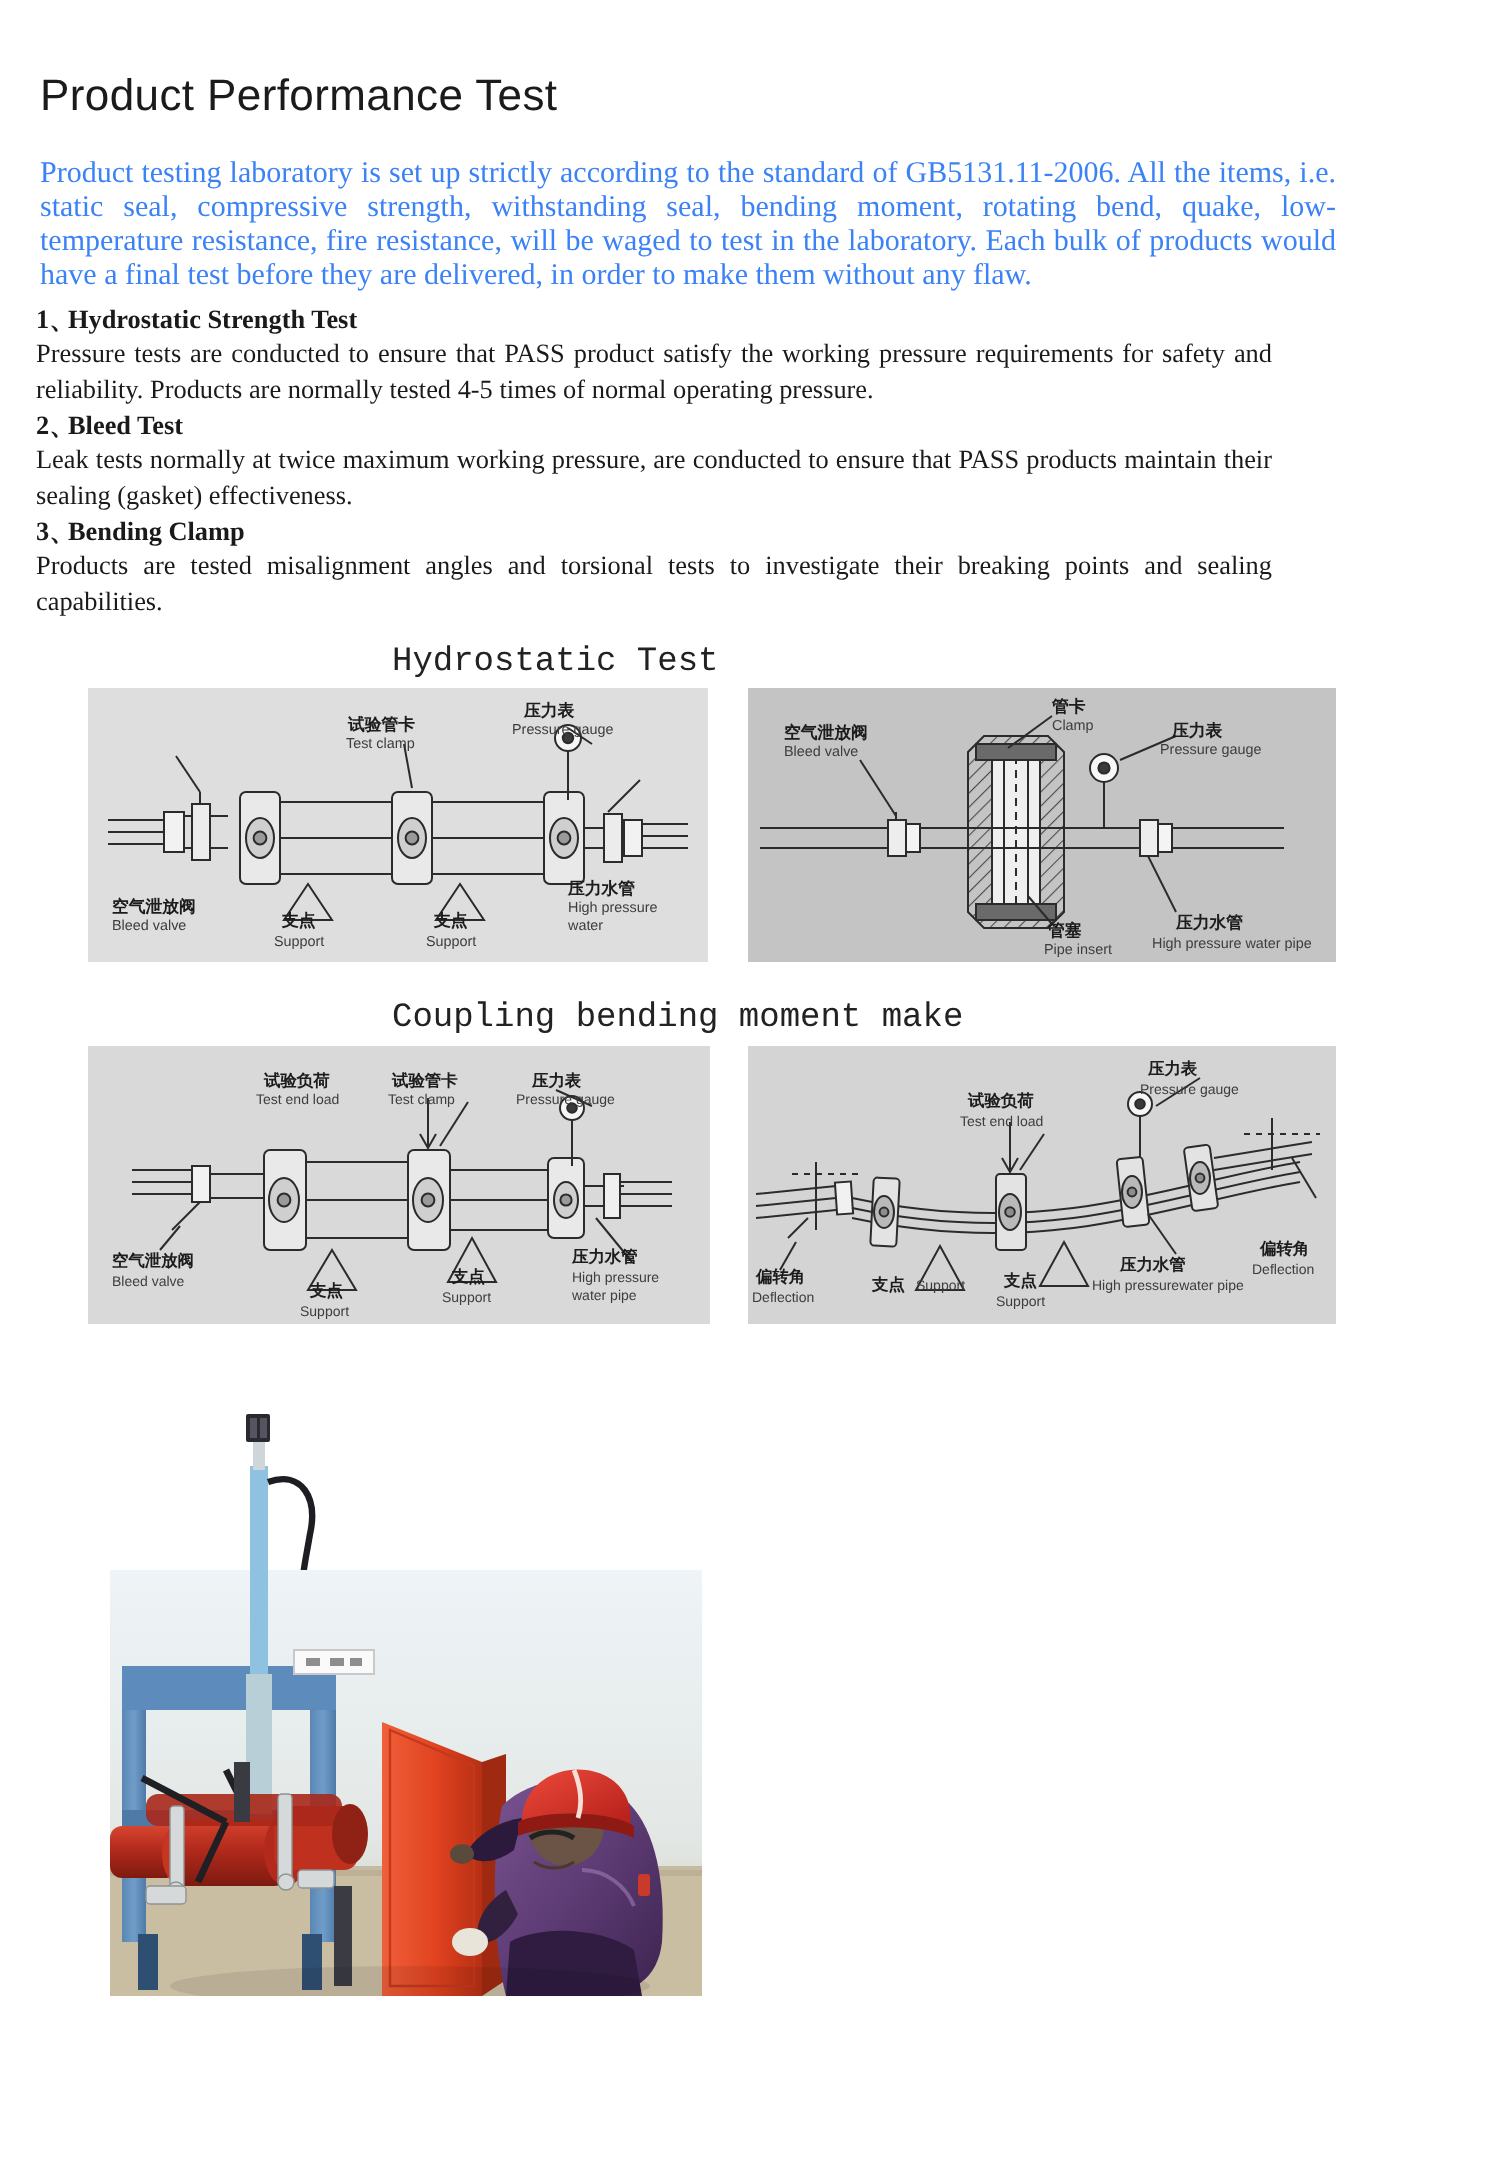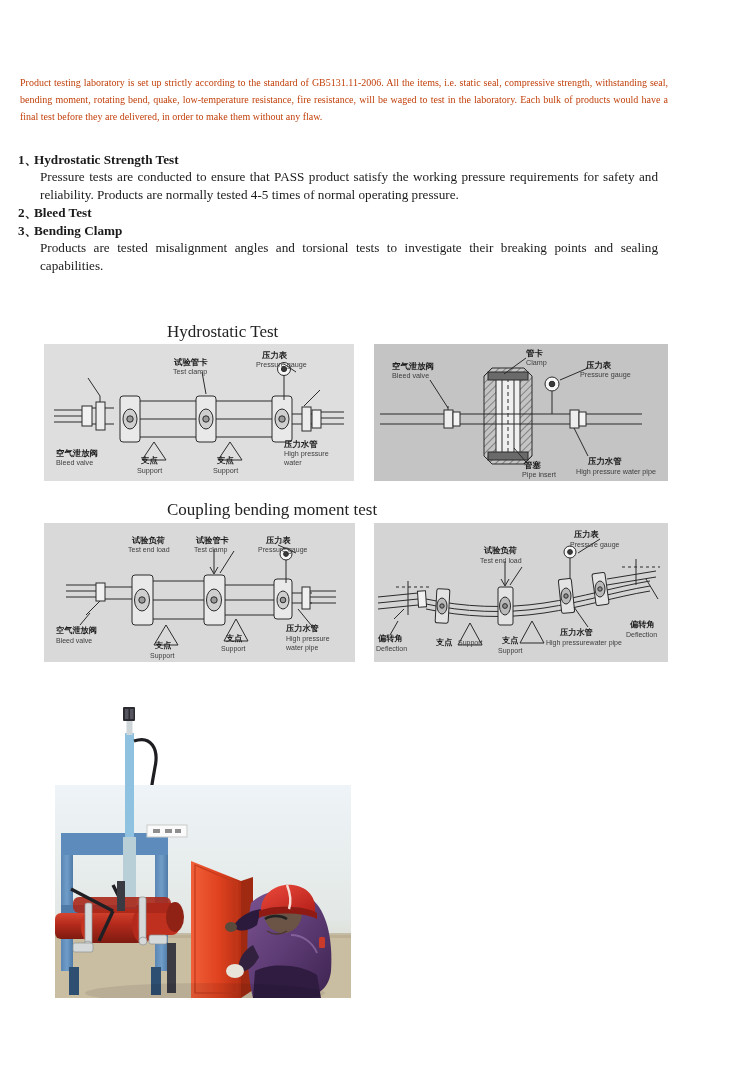--- a/index.html
+++ b/index.html
@@ -17,45 +17,45 @@
   .page-title{
     position:absolute;left:20px;top:20px;
     font-family:"Liberation Sans", sans-serif;
     font-size:22px;font-weight:400;letter-spacing:.2px;
     color:#1b1b1b;
   }
 
   
   .intro{
     position:absolute;left:20px;top:64px;width:648px;
-    font-size:10px;line-height:17px;
+    font-size:15px;line-height:17px;
     text-align:justify;text-justify:inter-word;
-    color:#c2410c;
+    color:#3b82f6;
   }
 
   
   .test-list{position:absolute;left:18px;top:151px;width:640px;}
   .test-item{margin-bottom:1px;}
   .test-head{
     display:flex;align-items:baseline;
     font-size:13.2px;font-weight:bold;line-height:17px;
   }
   .test-num{width:16px;flex:none;font-weight:bold;}
   .test-name{font-weight:bold;}
   .test-body{
-    margin-left:22px;width:618px;
+    width:618px;
     font-size:13.2px;line-height:17.5px;
     text-align:justify;text-justify:inter-word;
   }
 
   
   .diagram-title{
     position:absolute;
-    font-family:Liberation Serif, serif;
-    font-size:17px;font-weight:400;color:#222;
+    font-family:Liberation Mono, monospace;
+    font-size:17px;font-weight:400;color:#222;margin-left:29px;
   }
   .panel{position:absolute;overflow:hidden;}
   .panel svg{display:block;width:100%;height:100%;}
 
   #hydro-title{left:167px;top:322px;}
   #hydro-left{left:44px;top:344px;width:310px;height:137px;background:#dedede;}
   #hydro-right{left:374px;top:344px;width:294px;height:137px;background:#c4c4c4;}
 
   #bend-title{left:167px;top:500px;}
   #bend-left{left:44px;top:523px;width:311px;height:139px;background:#d9d9d9;}
@@ -73,38 +73,40 @@
   .photo-stem{
     position:absolute;left:0;top:0;width:296px;height:90px;overflow:hidden;
   }
   .photo-stem svg{display:block;width:100%;height:100%;}
 </style>
 </head>
 <body>
 
 <div class="page">
 
+  <h1 class="page-title">Product Performance Test</h1>
 
   <p class="intro">Product testing laboratory is set up strictly according to the standard of GB5131.11-2006. All the items, i.e. static seal, compressive strength, withstanding seal, bending moment, rotating bend, quake, low-temperature resistance, fire resistance, will be waged to test in the laboratory. Each bulk of products would have a final test before they are delivered, in order to make them without any flaw.</p>
 
   <div class="test-list">
 
     <div class="test-item">
       <div class="test-head">
         <span class="test-num">1、</span>
         <span class="test-name">Hydrostatic Strength Test</span>
       </div>
       <div class="test-body">Pressure tests are conducted to ensure that PASS product satisfy the working pressure requirements for safety and reliability. Products are normally tested 4-5 times of normal operating pressure.</div>
     </div>
 
     <div class="test-item">
       <div class="test-head">
         <span class="test-num">2、</span>
         <span class="test-name">Bleed Test</span>
       </div>
+      <div class="test-body">Leak tests normally at twice maximum working pressure, are conducted to ensure that PASS products maintain their sealing (gasket) effectiveness.</div>
     </div>
 
     <div class="test-item">
       <div class="test-head">
         <span class="test-num">3、</span>
         <span class="test-name">Bending Clamp</span>
       </div>
       <div class="test-body">Products are tested misalignment angles and torsional tests to investigate their breaking points and sealing capabilities.</div>
     </div>
 
@@ -224,21 +226,21 @@
         <text x="212" y="24" font-size="8.4" font-weight="bold">压力表</text>
         <text x="206" y="33" font-size="7.2" fill="#3d3d3d">Pressure gauge</text>
         <text x="150" y="124" font-size="8.4" font-weight="bold">管塞</text>
         <text x="148" y="133" font-size="7.2" fill="#3d3d3d">Pipe insert</text>
         <text x="214" y="120" font-size="8.4" font-weight="bold">压力水管</text>
         <text x="202" y="130" font-size="7.2" fill="#3d3d3d">High pressure water pipe</text>
       </g>
     </svg>
   </div>
 
-  <div class="diagram-title" id="bend-title">Coupling bending moment test</div>
+  <div class="diagram-title" id="bend-title">Coupling bending moment make</div>
 
   <div class="panel" id="bend-left">
     <svg viewBox="0 0 311 139" xmlns="http://www.w3.org/2000/svg">
       <g stroke="#2b2b2b" fill="none" stroke-width="1">
 
         <path d="M22 62 H52 M22 68 H52 M22 74 H52"></path>
         <rect x="52" y="60" width="9" height="18" fill="#f1f1f1"></rect>
         <path d="M61 64 H90 M61 76 H90"></path>
         <path d="M56 78 L42 92"></path>
 

